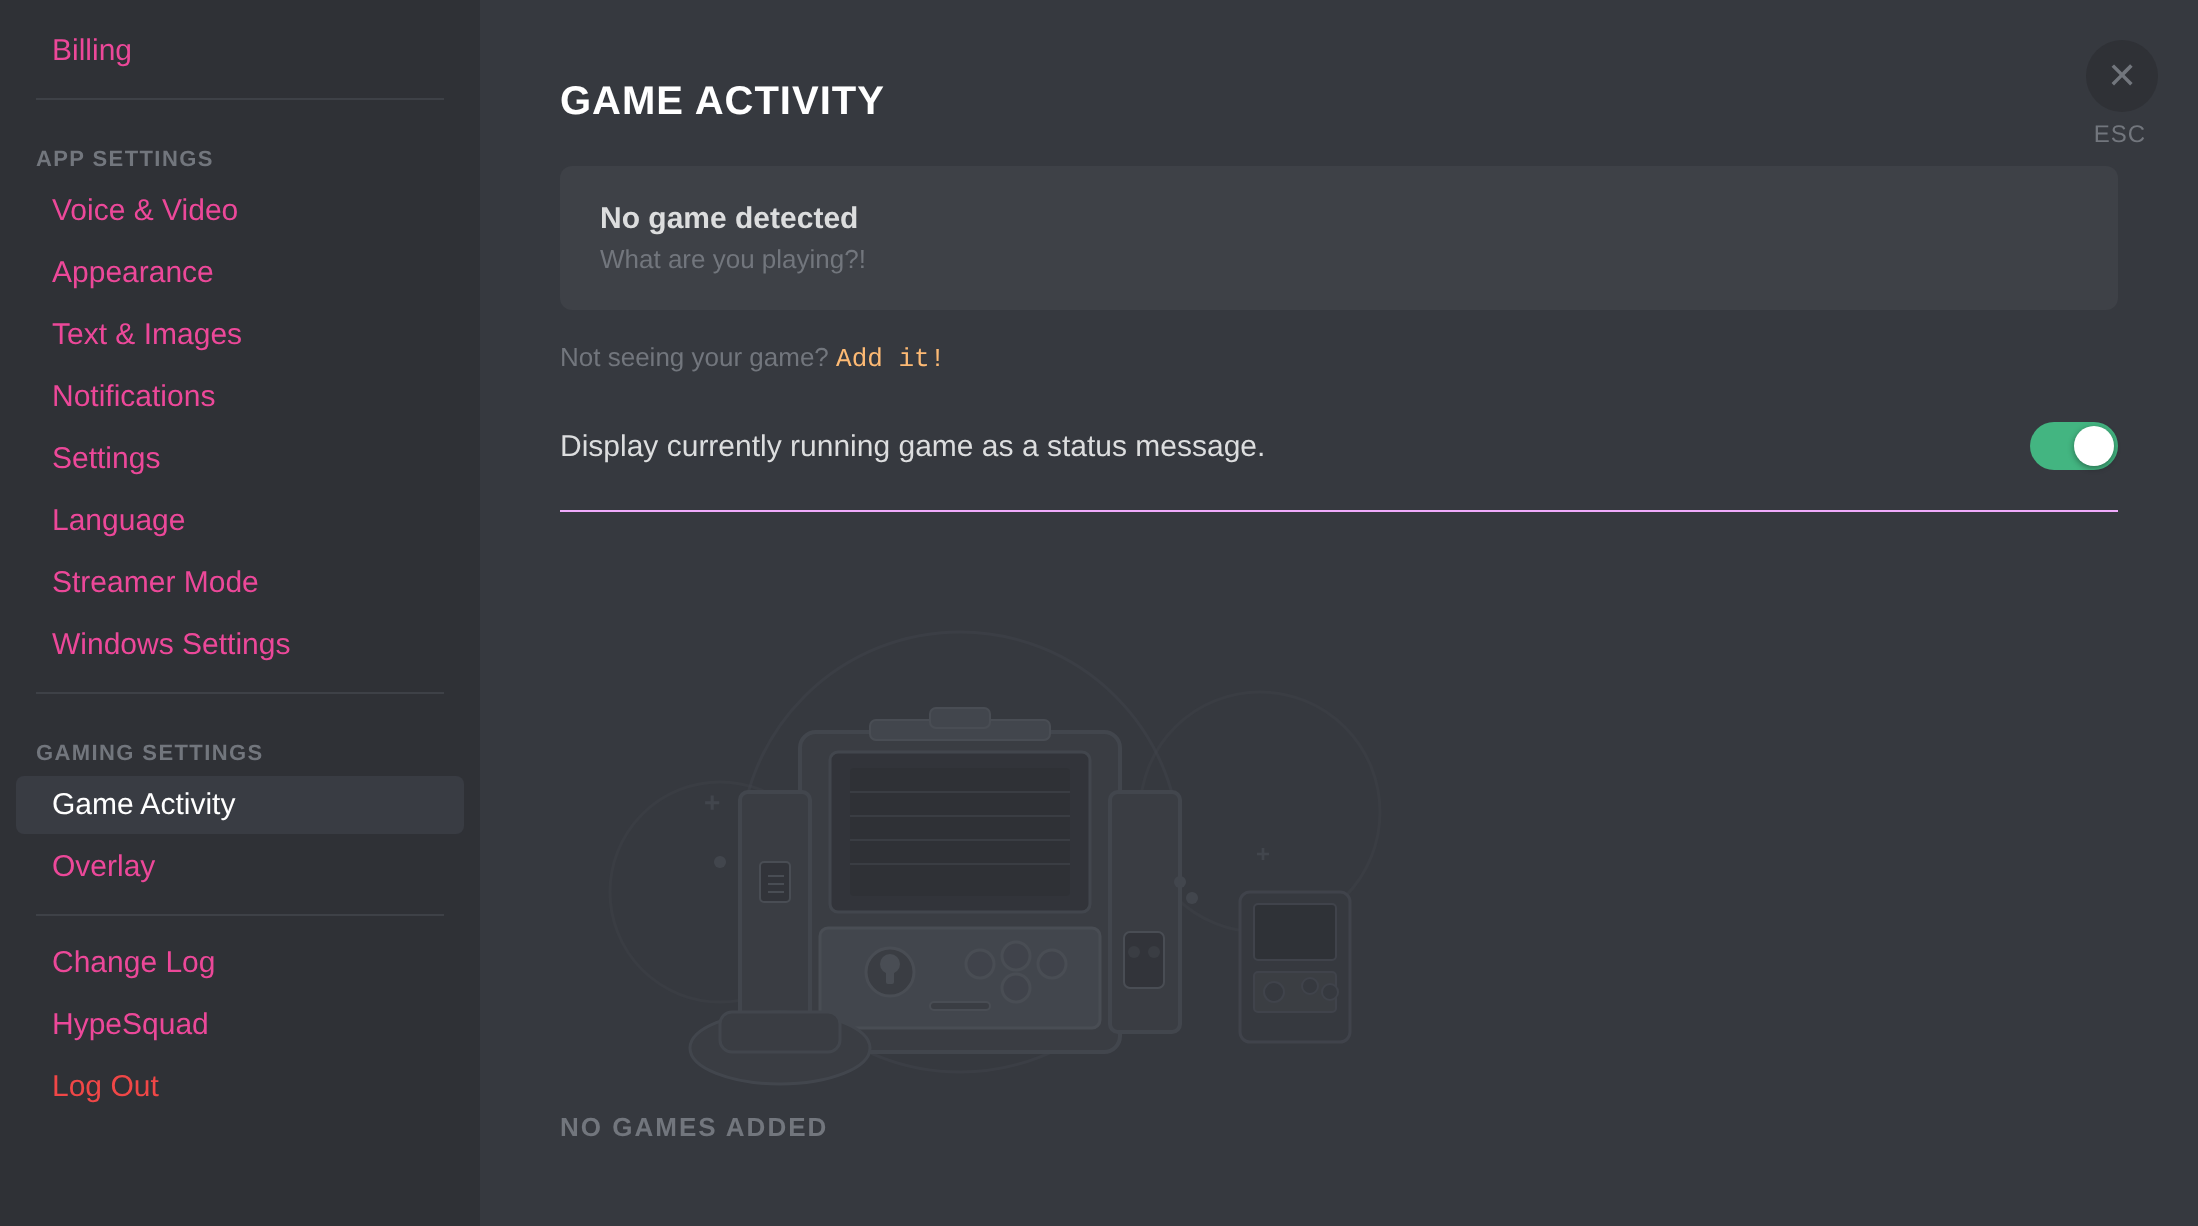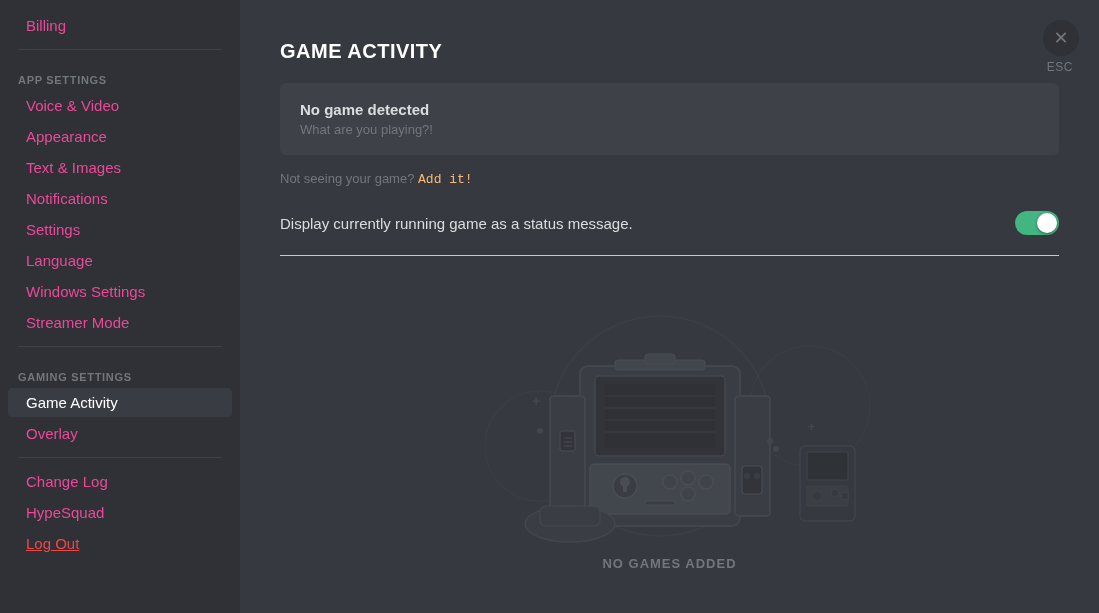--- a/index.html
+++ b/index.html
@@ -44,21 +44,20 @@
       user-select: none;
     }
 
     .sidebar-item.active {
       background: #393c43;
       color: #fff;
     }
 
     .sidebar-item.danger {
       color: #f04747;
-      text-decoration: underline;
     }
 
     .sidebar-divider {
       height: 1px;
       background: #3e4147;
       margin: 8px 18px;
     }
 
     
     .main-content {
@@ -145,21 +144,21 @@
       position: absolute;
       top: 2px;
       right: 2px;
       box-shadow: 0 1px 3px rgba(0,0,0,0.4);
     }
 
     
     .illustration-area {
       display: flex;
       flex-direction: column;
-      align-items: center;
+      align-items: flex-start;
       padding-top: 10px;
     }
 
     .arcade-svg {
       width: 420px;
       height: 260px;
       opacity: 0.5;
     }
 
     .no-games-label {
@@ -221,24 +220,24 @@
   <div class="sidebar-item">
     <span>Notifications</span>
   </div>
   <div class="sidebar-item">
     <span>Settings</span>
   </div>
   <div class="sidebar-item">
     <span>Language</span>
   </div>
   <div class="sidebar-item">
+    <span>Streamer Mode</span>
+  </div>
+  <div class="sidebar-item">
     <span>Windows Settings</span>
-  </div>
-  <div class="sidebar-item">
-    <span>Streamer Mode</span>
   </div>
 
   <div class="sidebar-divider"></div>
 
   <div class="sidebar-section-label">GAMING SETTINGS</div>
 
   <div class="sidebar-item active">
     <span>Game Activity</span>
   </div>
   <div class="sidebar-item">

